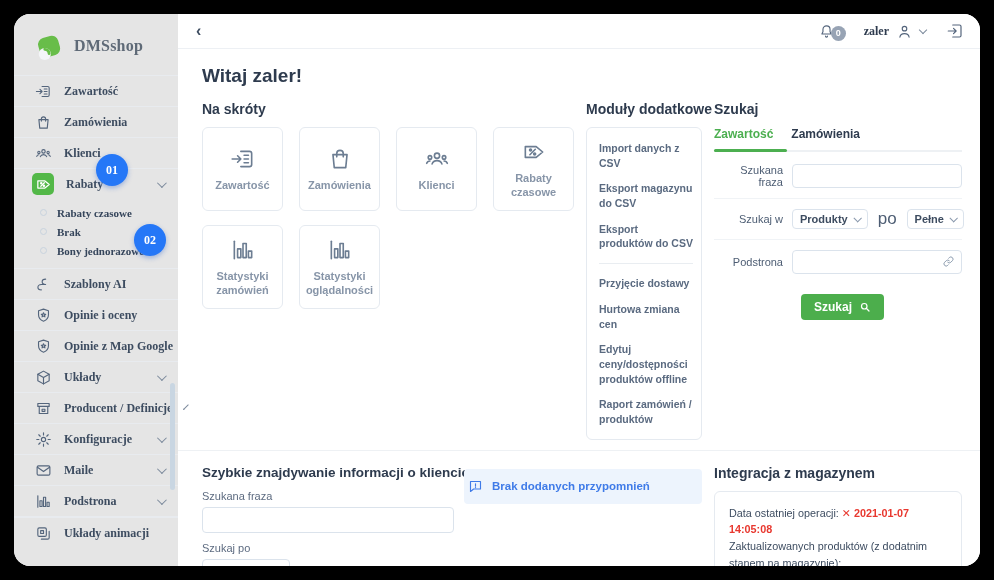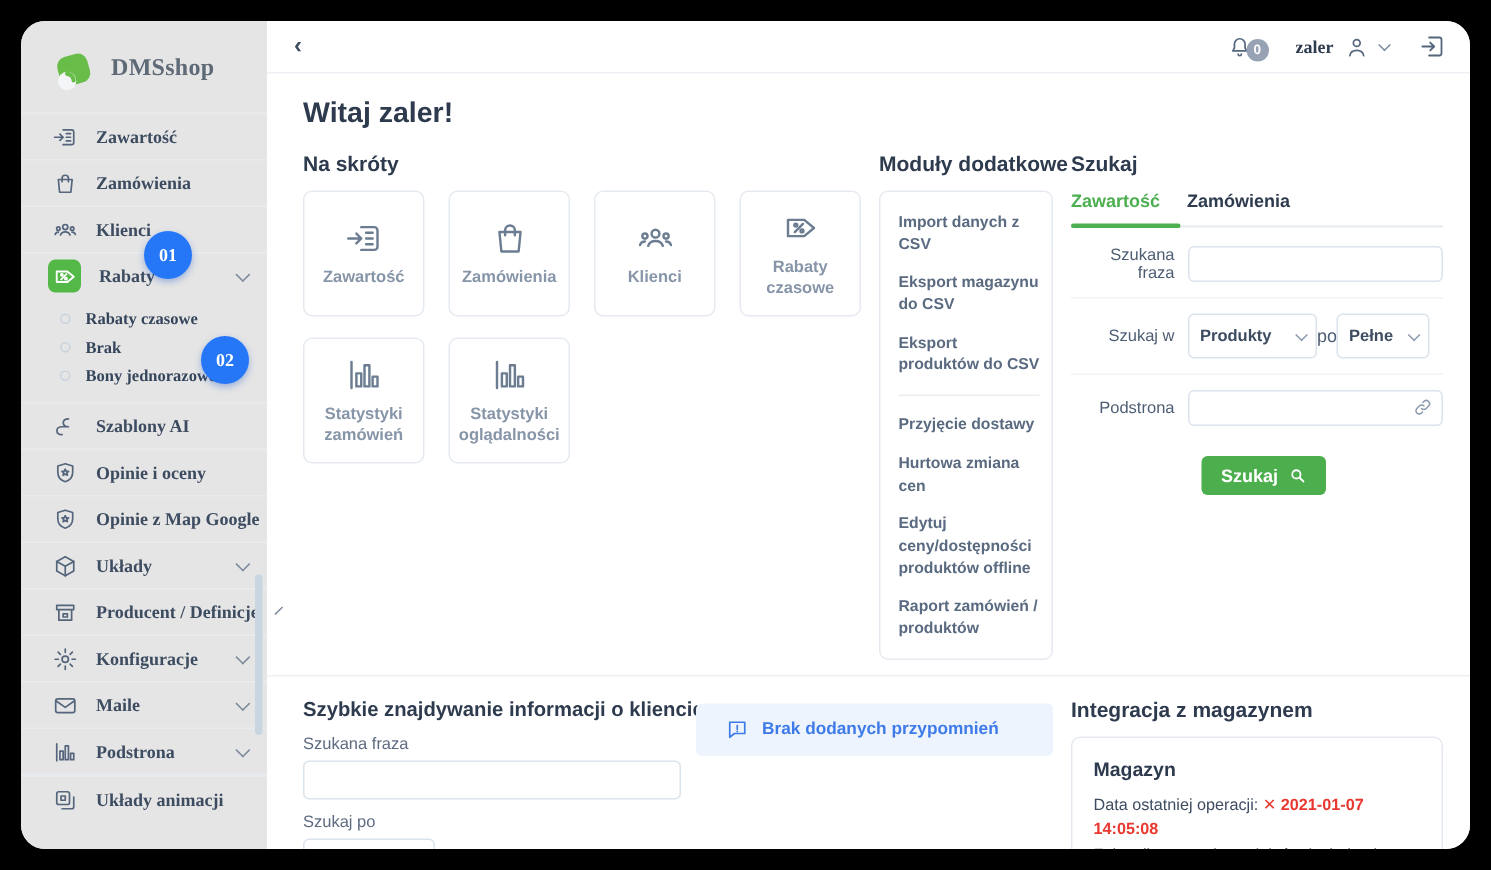--- a/index.html
+++ b/index.html
@@ -59,41 +59,41 @@
   .mod-div { border-top:1px solid #e9edf1; margin:1px 0; }
 
   .tabs { display:flex; gap:18px; border-bottom:2px solid #eef1f4; padding-bottom:9px; margin-bottom:2px; }
   .tab { font-size:12px; font-weight:700; color:#2e3b4e; position:relative; cursor:pointer; }
   .tab.active { color:#4caf50; }
   .tab.active::after { content:""; position:absolute; left:0; right:-14px; bottom:-11px; height:3px; background:#4caf50; border-radius:2px; }
   .f-row { display:flex; align-items:center; padding:10px 0; border-bottom:1px solid #f0f3f6; }
   .f-row.last { border-bottom:none; }
   .f-label { width:78px; flex:0 0 78px; text-align:right; padding-right:9px; font-size:11px; color:#4d5d73; font-weight:500; }
   .f-input { flex:1; height:24px; border:1px solid #dbe3ec; border-radius:4px; background:#fff; outline:none; min-width:0; font-size:11px; color:#3d4c60; padding:0 6px; font-family:inherit; }
-  .sel { border:1px solid #dbe3ec; border-radius:4px; height:30px; display:flex; align-items:center; justify-content:space-between; padding:0 7px; font-size:11px; color:#3d4c60; font-weight:600; cursor:pointer; background:#fff; }
+  .sel { border:1px solid #dbe3ec; border-radius:4px; height:20px; display:flex; align-items:center; justify-content:space-between; padding:0 7px; font-size:11px; color:#3d4c60; font-weight:600; cursor:pointer; background:#fff; }
   .sel .chev-s { width:6px; height:6px; border-right:1.5px solid #8a99ad; border-bottom:1.5px solid #8a99ad; transform:rotate(45deg) translateY(-1px); margin-left:6px; }
-  .joiner { font-size:12px; color:#4d5d73; margin:0 0; }
+  .joiner { font-size:17px; color:#4d5d73; margin:0 10px; }
   .input-icon-wrap { position:relative; flex:1; display:flex; min-width:0; }
   .input-icon-wrap .f-input { width:100%; padding-right:24px; }
   .link-ic { position:absolute; right:7px; top:5px; }
   .btn-green { display:inline-flex; align-items:center; gap:7px; background:#4cae4c; color:#fff; font-size:12px; font-weight:700; border:none; border-radius:4px; padding:6px 13px; cursor:pointer; font-family:inherit; }
   .btn-row { padding:10px 0 0 87px; }
 
   .row-divider { border-top:1px solid #eef1f4; margin:10px -18px 0 -24px; }
 
   .row2 { display:flex; margin-top:14px; }
   .col-client { width:252px; flex:0 0 252px; }
   .col-msg    { width:238px; flex:0 0 238px; margin-left:10px; }
   .col-wh     { width:248px; flex:0 0 248px; margin-left:12px; }
   .col-client h2.sec { font-size:13.5px; }
   .cl-label { font-size:11px; color:#5d6b80; margin:9px 0 5px; }
   .cl-input { width:100%; height:26px; border:1px solid #dbe3ec; border-radius:4px; outline:none; font-size:11px; color:#3d4c60; padding:0 7px; font-family:inherit; }
   .cl-sel { width:88px; height:26px; }
 
-  .msg-box { background:#edf4fd; border-radius:4px; padding:10px 20px; display:flex; align-items:center; gap:9px; margin-top:4px; }
+  .msg-box { background:#edf4fd; border-radius:4px; padding:10px 4px; display:flex; align-items:center; gap:9px; margin-top:4px; }
   .msg-text { font-size:11.5px; font-weight:700; color:#3f7be8; }
 
   .wh-card { border:1px solid #e5eaf0; border-radius:6px; padding:13px 14px 12px; margin-bottom:12px; background:#fff; }
   .wh-title { font-size:13px; font-weight:700; color:#2e3b4e; margin-bottom:9px; }
   .wh-body { font-size:10.8px; color:#3d4c60; line-height:1.55; }
   .red { color:#e8382f; font-weight:700; }
 </style>
 </head>
 <body>
 
@@ -460,21 +460,20 @@
                 <path d="M12 7.5v4" stroke="#3f7be8" stroke-width="1.8" stroke-linecap="round"></path>
                 <circle cx="12" cy="13.8" r="1" fill="#3f7be8"></circle>
               </svg>
             <span class="msg-text">Brak dodanych przypomnień</span>
           </div>
         </section>
 
         <section class="col-wh">
           <h2 class="sec">Integracja z magazynem</h2>
           <div class="wh-card">
-            <div class="wh-title">Magazyn</div>
             <div class="wh-body">
               <span>Data ostatniej operacji:</span>
               <span class="red">✕</span>
               <span class="red">2021-01-07 14:05:08</span>
               <br>
               <span>Zaktualizowanych produktów (z dodatnim stanem na magazynie):</span>
               
               <br>
               
               

